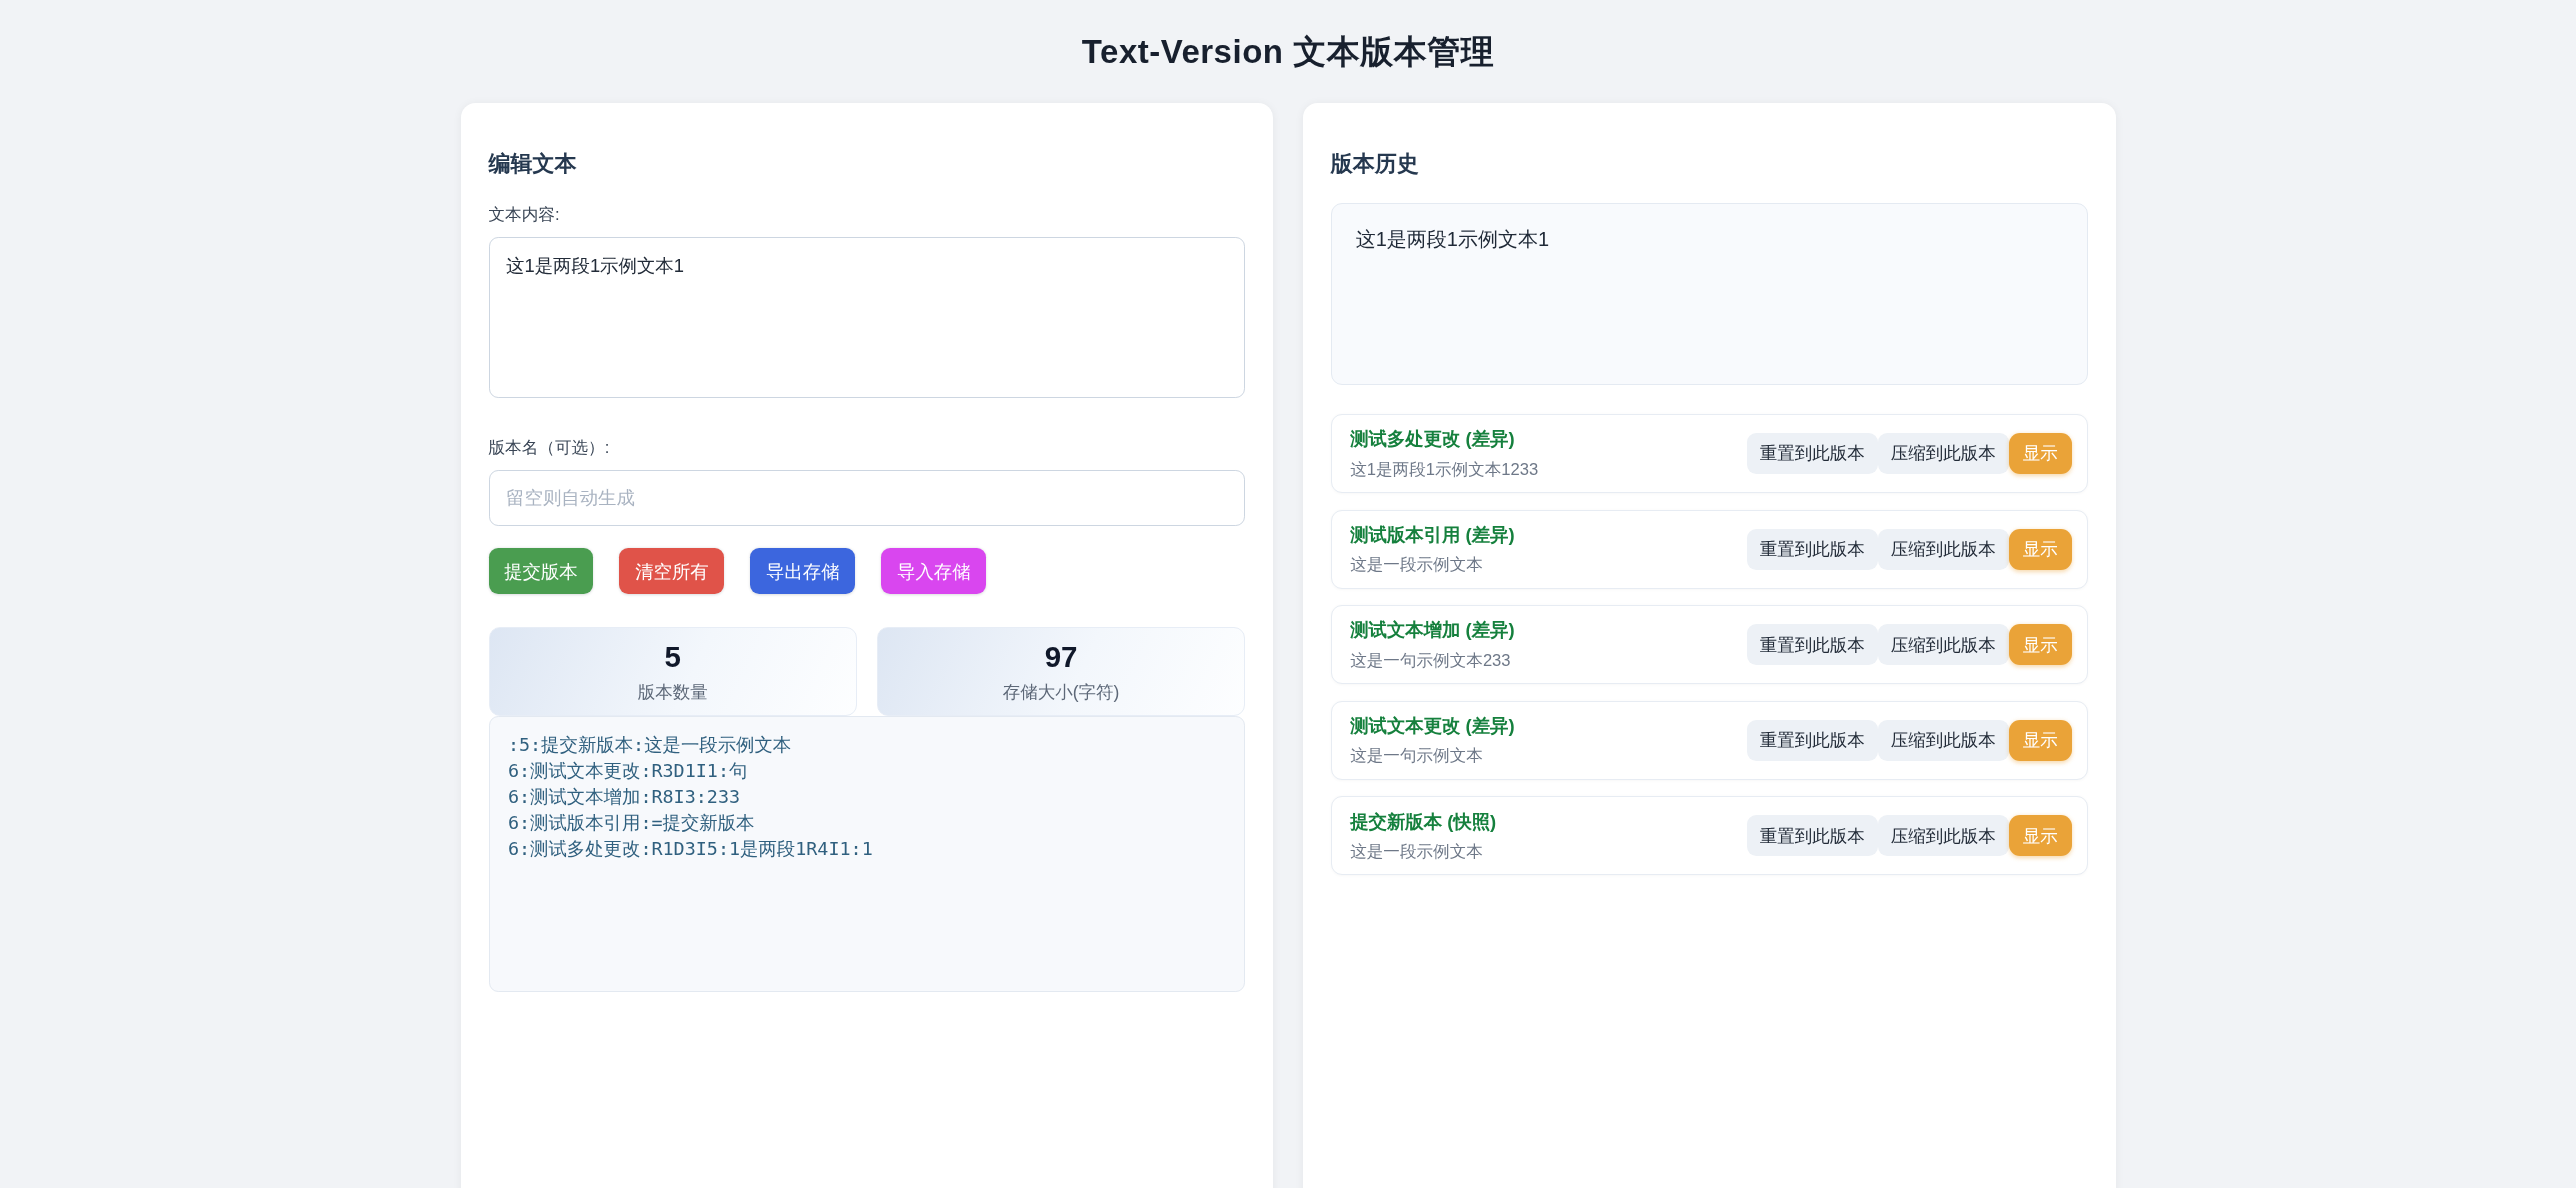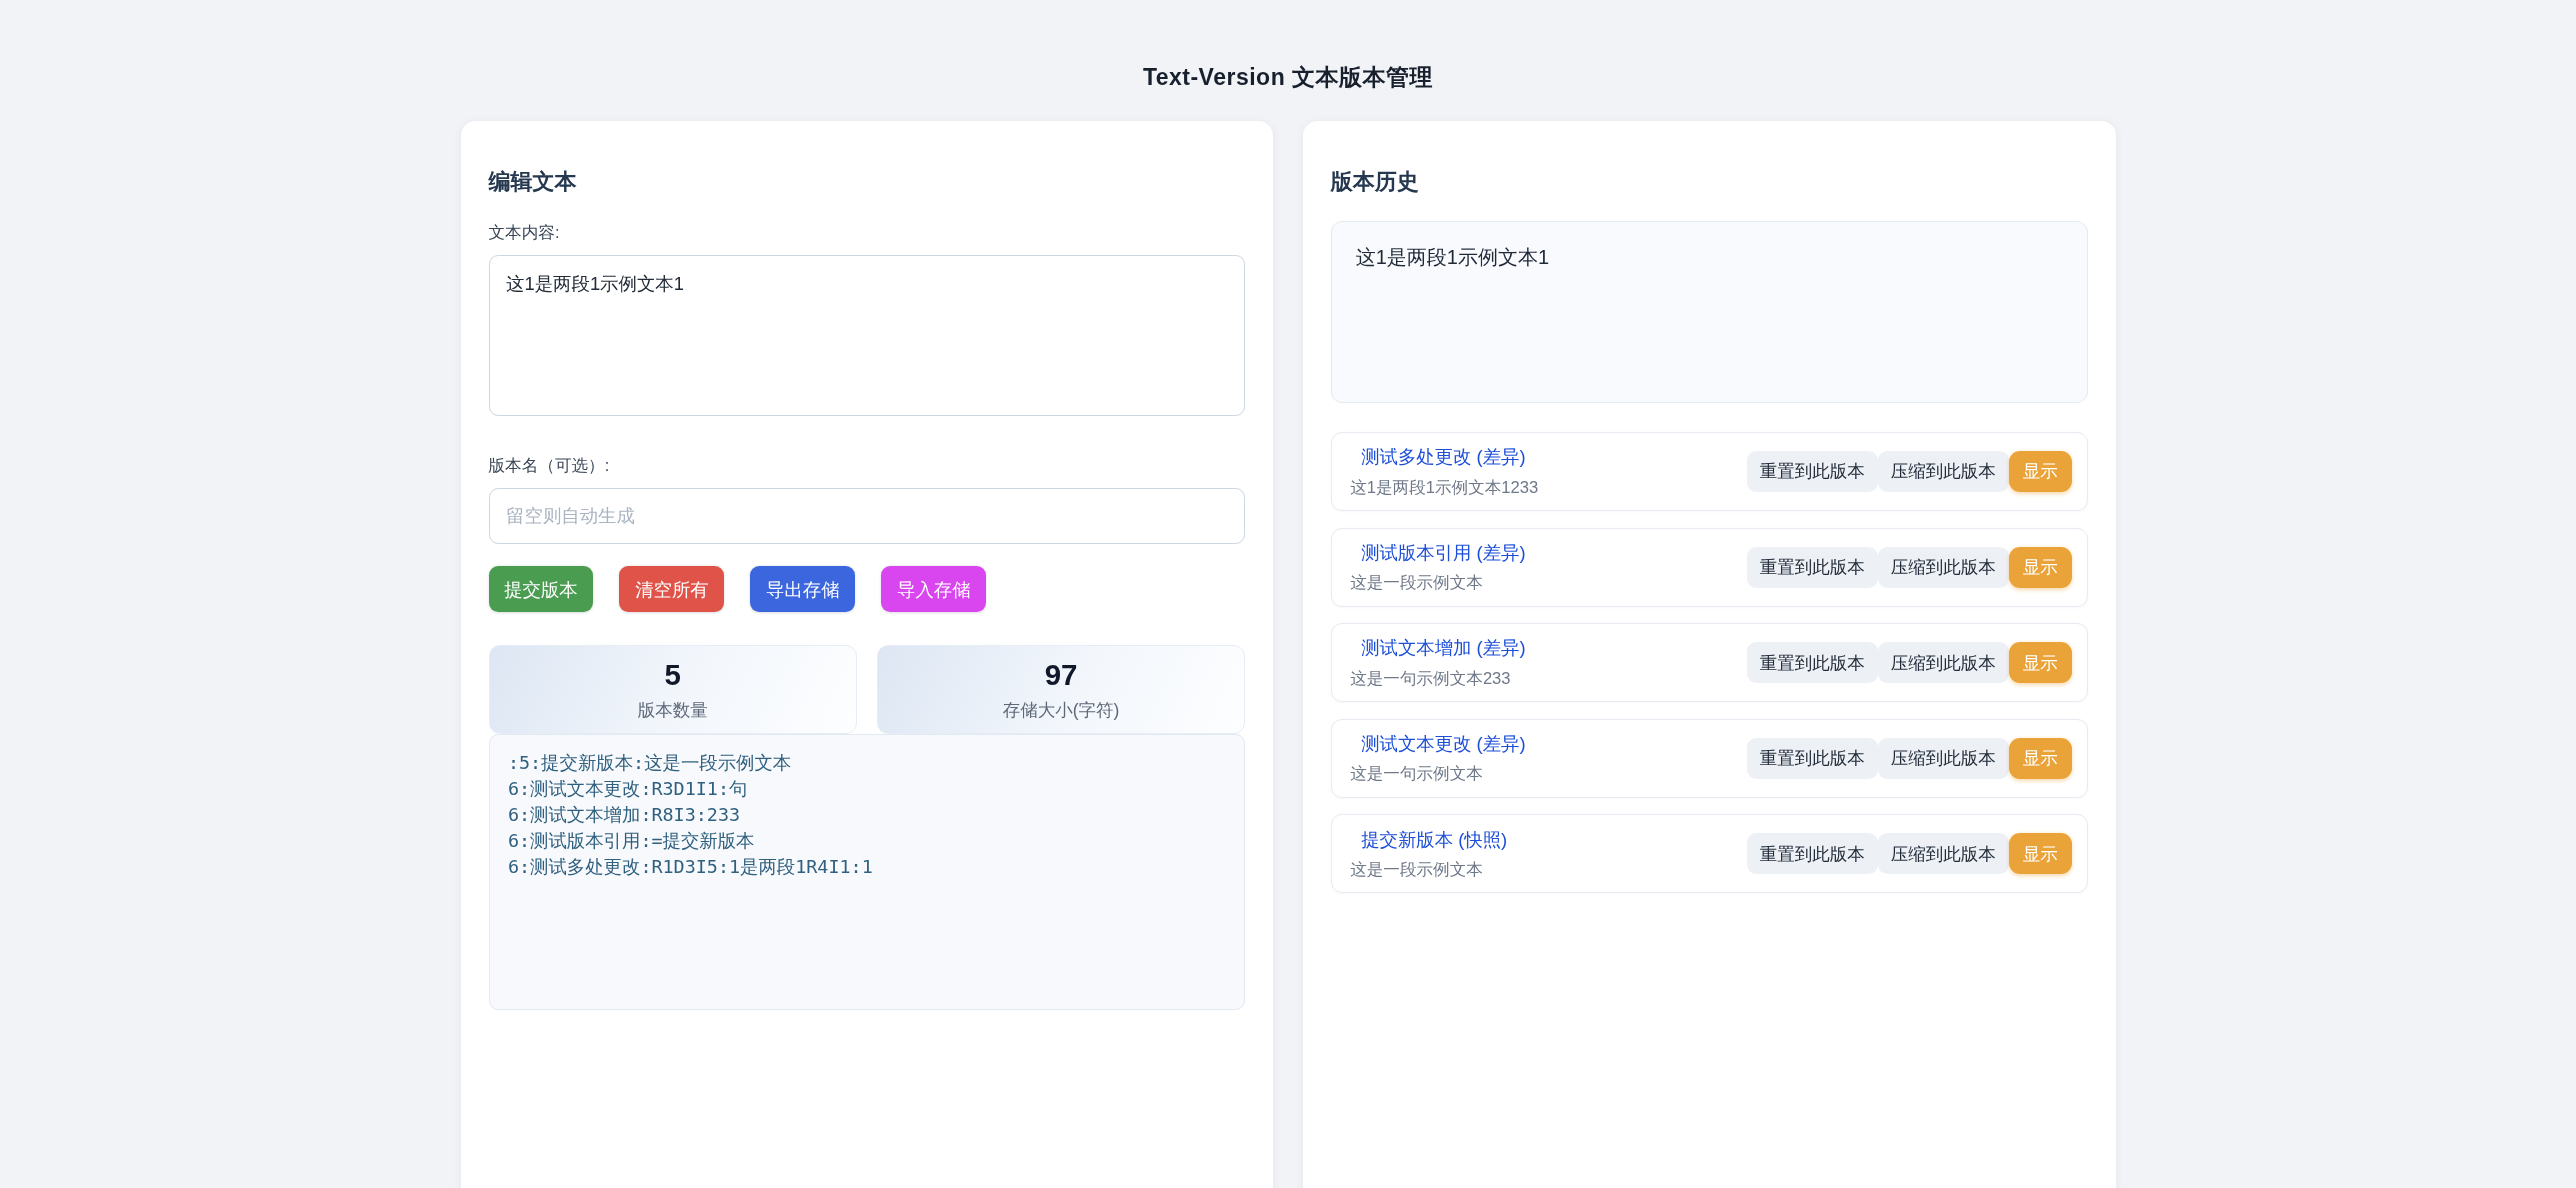--- a/index.html
+++ b/index.html
@@ -4,23 +4,23 @@
 <style>
   * { box-sizing: border-box; margin: 0; padding: 0; }
   html, body {
     width: 2576px; height: 1188px;
     overflow: hidden;
     background: #f1f3f6;
     font-family: "Liberation Sans", sans-serif;
     color: #1f2937;
   }
   .page-title {
-    padding-top: 62px;
+    padding-top: 30px;
     text-align: center;
-    font-size: 23px;
+    font-size: 33px;
     font-weight: 700;
     color: #18202e;
     letter-spacing: 0.5px;
   }
   .columns {
     width: 1655px;
     margin: 28px auto 0;
     display: flex;
     gap: 29.5px;
     align-items: flex-start;
@@ -157,23 +157,22 @@
     box-shadow: 0 0.9px 2.8px rgba(16,24,40,.03);
     padding: 0 14.7px 0 18.4px;
     display: flex;
     align-items: center;
     justify-content: space-between;
     background: #fff;
   }
   .v-meta { min-width: 0; }
   .v-title {
     font-size: 18.4px;
-    font-weight: 400;
-    color: #1d4ed8;
-    margin-left: 11px;
+    font-weight: 700;
+    color: #15803d;
   }
   .v-preview {
     margin-top: 7.4px;
     font-size: 16.6px;
     color: #6e7888;
     white-space: nowrap;
   }
   .v-actions {
     display: flex;
     align-items: center;

